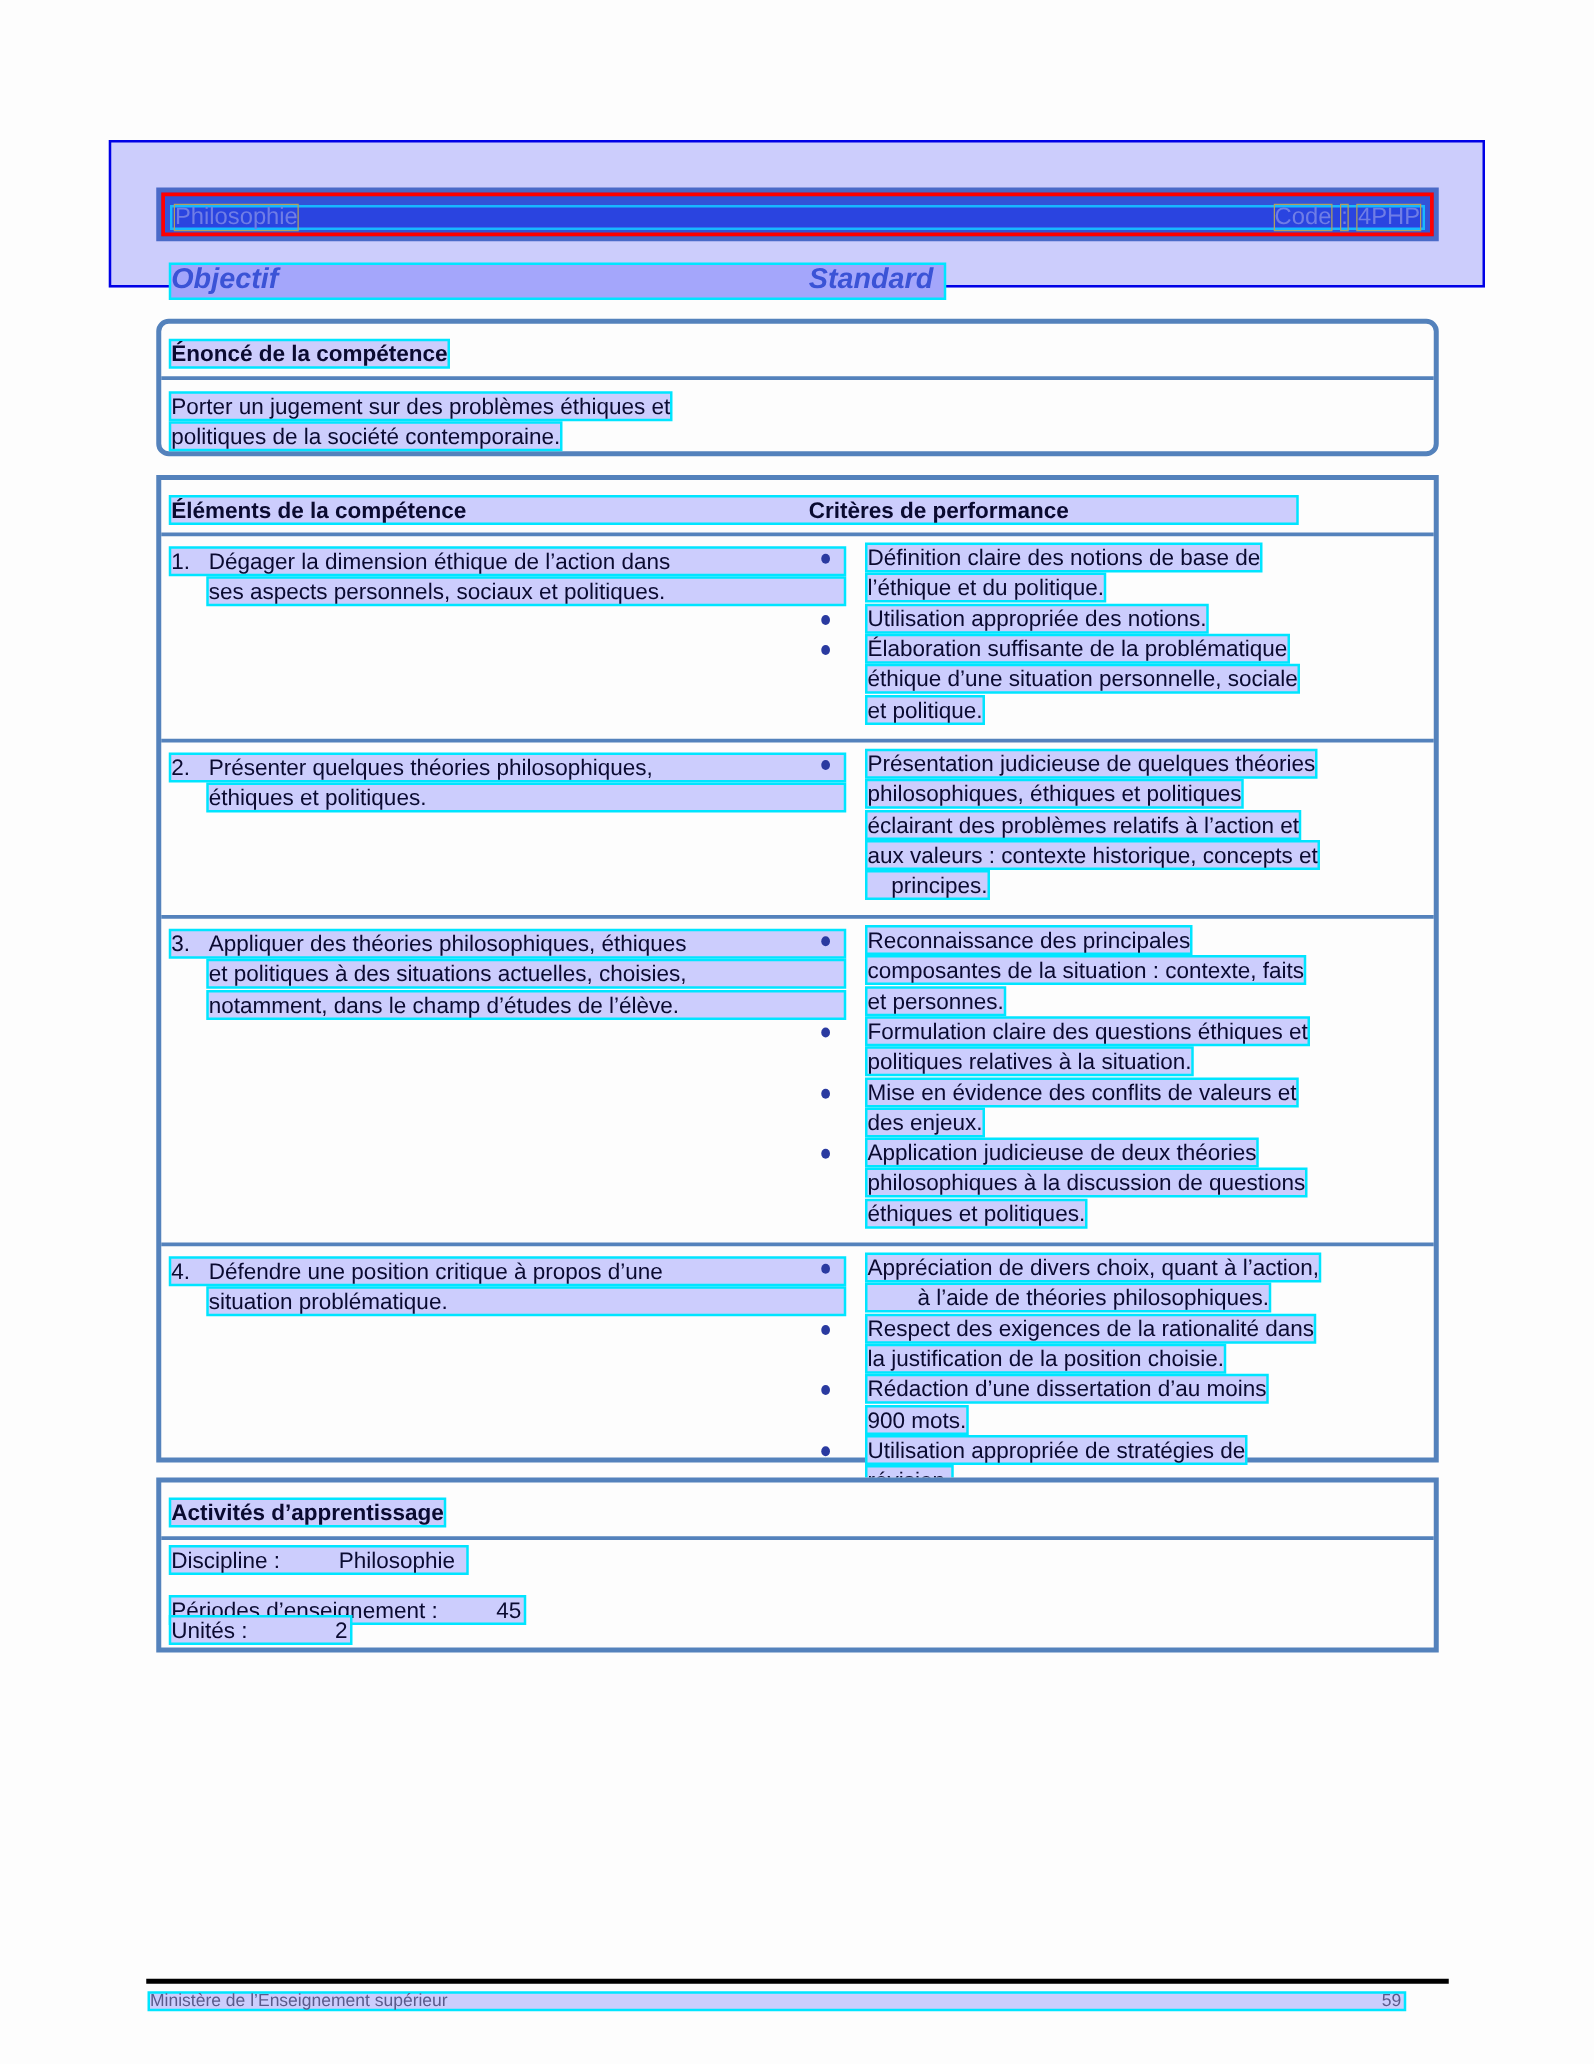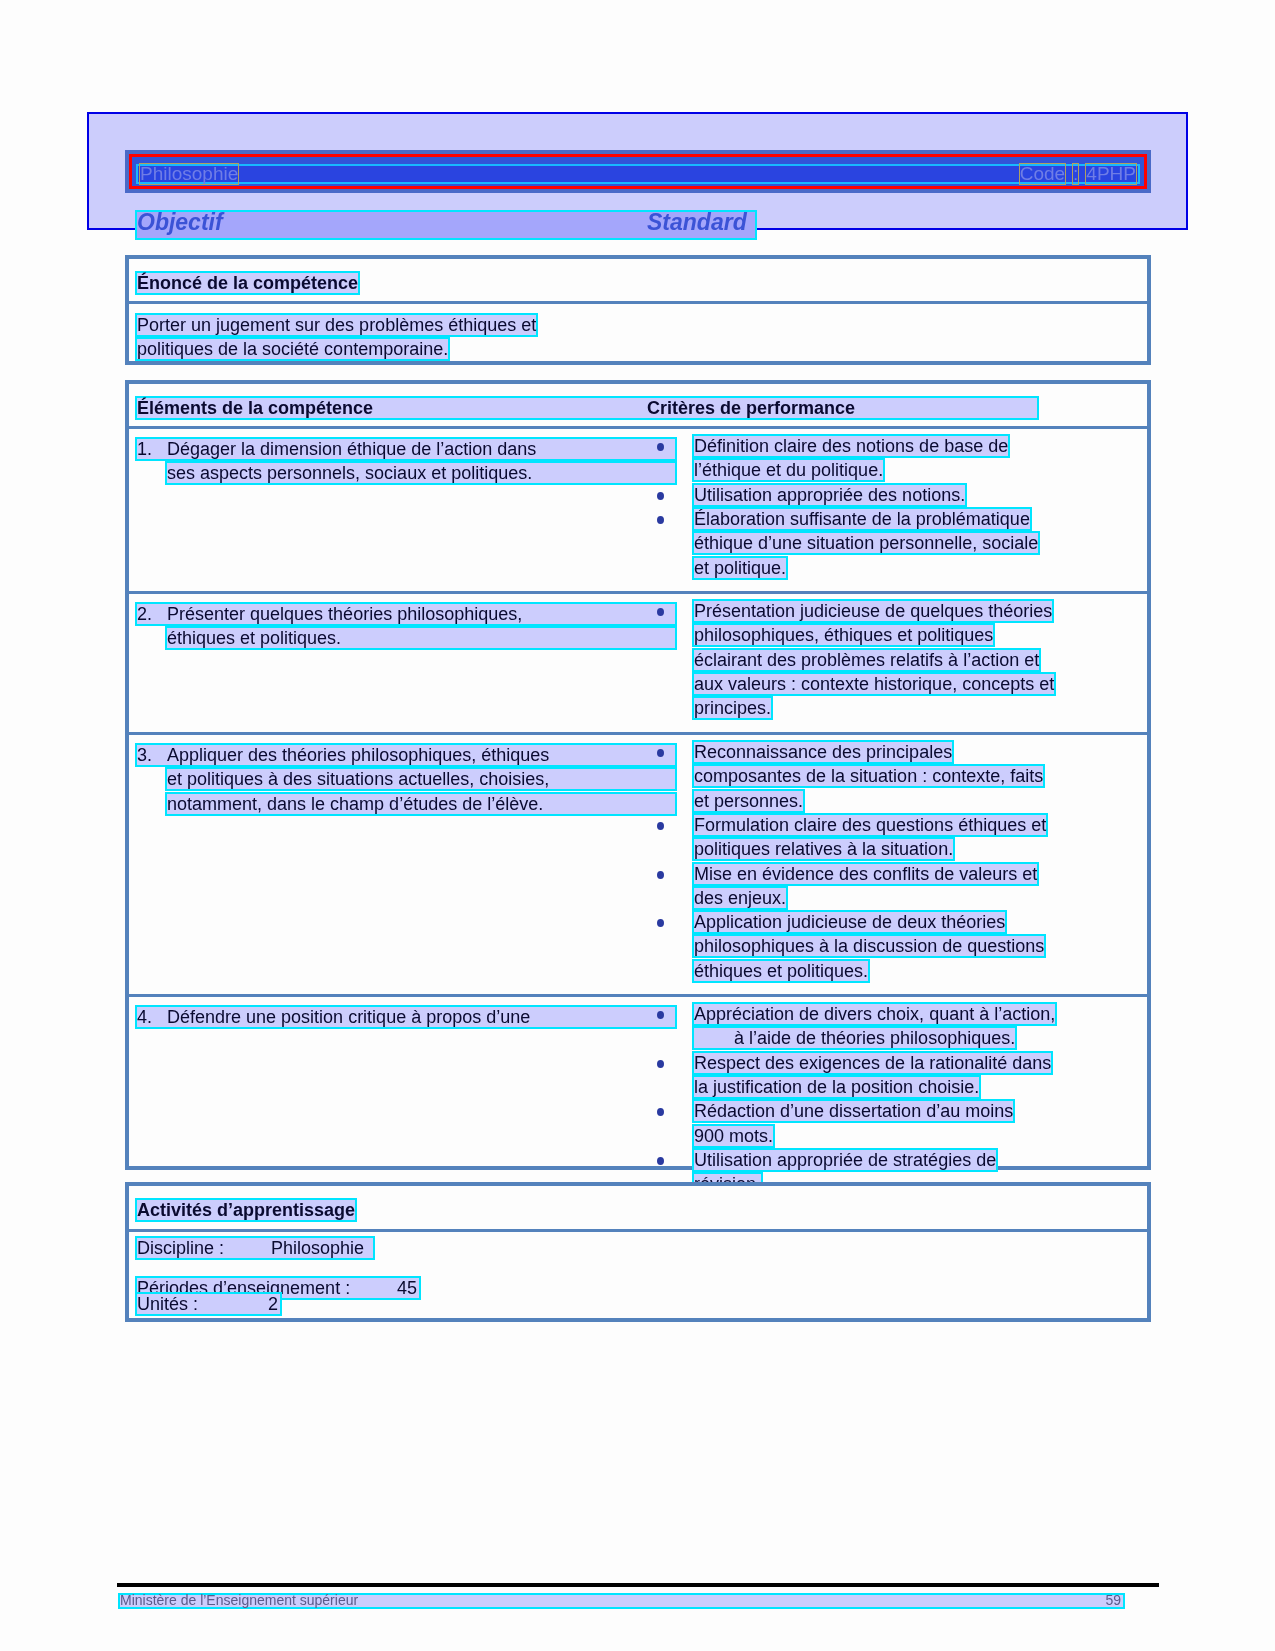--- a/index.html
+++ b/index.html
@@ -56,21 +56,21 @@
         <span>4PHP</span>
       </span>
     </div>
   </div>
 </div>
 <div class="objective-row">
   <span class="obj-left">Objectif</span>
   <span class="obj-right">Standard</span>
 </div>
 
-<div class="box" style="top:255px;height:110px;">
+<div class="box" style="top:255px;height:110px;border-radius:10px;">
   <div class="box-head" style="height:42px;">
     <span class="section-title hl" style="top:14px;">Énoncé de la compétence</span>
   </div>
   <span class="body-text hl" style="left:8px;top:56px;">Porter un jugement sur des problèmes éthiques et</span>
   <span class="body-text hl" style="left:8px;top:80px;">politiques de la société contemporaine.</span>
 </div>
 
 <div class="box" id="comp-table" style="top:380px;height:790px;">
   <div class="box-head" style="height:42px;">
     <span class="section-title hl" style="top:14px;width:900px;">
@@ -93,21 +93,21 @@
         <span class="crit-line hl" style="top: 128.5px; left: 565px;">et politique.</span>
       </div>
       <div class="row" style="height: 138px;">
         <span class="elem-line hl" style="top: 10px; left: 8px; width: 538px;"><span>2.</span><span style="position: absolute; left: 30px;">Présenter quelques théories philosophiques,</span></span>
         <span class="elem-line hl" style="top: 34.3px; left: 38px; width: 508px;">éthiques et politiques.</span>
         <span class="bullet" style="left: 528px; top: 14px;"></span>
         <span class="crit-line hl" style="top: 7px; left: 565px;">Présentation judicieuse de quelques théories</span>
         <span class="crit-line hl" style="top: 31.3px; left: 565px;">philosophiques, éthiques et politiques</span>
         <span class="crit-line hl" style="top: 55.6px; left: 565px;">éclairant des problèmes relatifs à l’action et</span>
         <span class="crit-line hl" style="top: 79.9px; left: 565px;">aux valeurs : contexte historique, concepts et</span>
-        <span class="crit-line hl" style="top: 104.2px; left: 565px;">principes.</span>
+        <span class="crit-line hl" style="top: 104.2px; left: 565px; padding-left: 19px;">principes.</span>
       </div>
       <div class="row" style="height: 259px;">
         <span class="elem-line hl" style="top: 10px; left: 8px; width: 538px;"><span>3.</span><span style="position: absolute; left: 30px;">Appliquer des théories philosophiques, éthiques</span></span>
         <span class="elem-line hl" style="top: 58.6px; left: 38px; width: 508px;">notamment, dans le champ d’études de l’élève.</span>
         <span class="elem-line hl" style="top: 34.3px; left: 38px; width: 508px;">et politiques à des situations actuelles, choisies,</span>
         <span class="bullet" style="left: 528px; top: 14px;"></span>
         <span class="crit-line hl" style="top: 7px; left: 565px;">Reconnaissance des principales</span>
         <span class="crit-line hl" style="top: 31.3px; left: 565px;">composantes de la situation : contexte, faits</span>
         <span class="crit-line hl" style="top: 55.6px; left: 565px;">et personnes.</span>
         <span class="bullet" style="left: 528px; top: 86.9px;"></span>
@@ -116,20 +116,21 @@
         <span class="bullet" style="left: 528px; top: 135.5px;"></span>
         <span class="crit-line hl" style="top: 128.5px; left: 565px;">Mise en évidence des conflits de valeurs et</span>
         <span class="crit-line hl" style="top: 152.8px; left: 565px;">des enjeux.</span>
         <span class="bullet" style="left: 528px; top: 184.1px;"></span>
         <span class="crit-line hl" style="top: 177.1px; left: 565px;">Application judicieuse de deux théories</span>
         <span class="crit-line hl" style="top: 201.4px; left: 565px;">philosophiques à la discussion de questions</span>
         <span class="crit-line hl" style="top: 225.7px; left: 565px;">éthiques et politiques.</span>
       </div>
       <div class="row" style="height: 210px;">
         <span class="elem-line hl" style="top: 10px; left: 8px; width: 538px;"><span>4.</span><span style="position: absolute; left: 30px;">Défendre une position critique à propos d’une</span></span>
+        <span class="elem-line hl" style="top: 34.3px; left: 38px; width: 508px;">situation problématique.</span>
         <span class="bullet" style="left: 528px; top: 14px;"></span>
         <span class="crit-line hl" style="top: 7px; left: 565px;">Appréciation de divers choix, quant à l’action,</span>
         <span class="crit-line hl" style="top: 31.3px; left: 565px; padding-left: 40px;">à l’aide de théories philosophiques.</span>
         <span class="bullet" style="left: 528px; top: 62.6px;"></span>
         <span class="crit-line hl" style="top: 55.6px; left: 565px;">Respect des exigences de la rationalité dans</span>
         <span class="crit-line hl" style="top: 79.9px; left: 565px;">la justification de la position choisie.</span>
         <span class="bullet" style="left: 528px; top: 111.2px;"></span>
         <span class="crit-line hl" style="top: 104.2px; left: 565px;">Rédaction d’une dissertation d’au moins</span>
         <span class="crit-line hl" style="top: 128.5px; left: 565px;">900 mots.</span>
         <span class="bullet" style="left: 528px; top: 159.8px;"></span>

